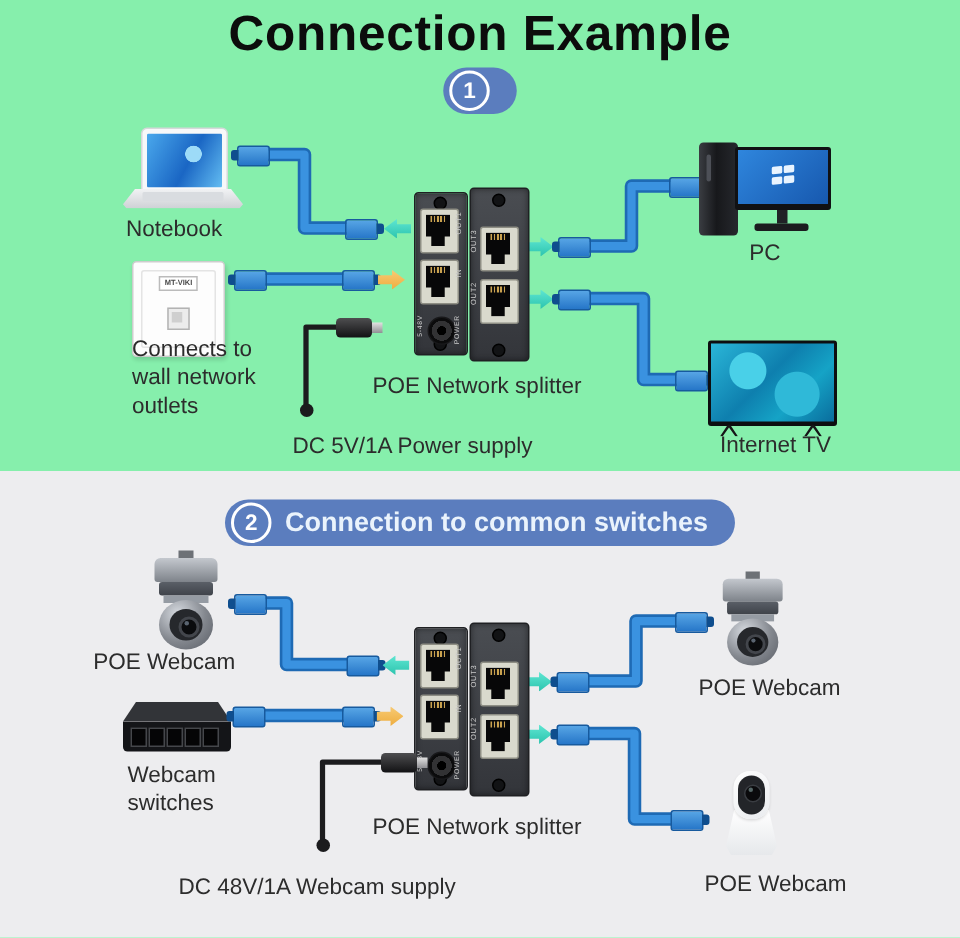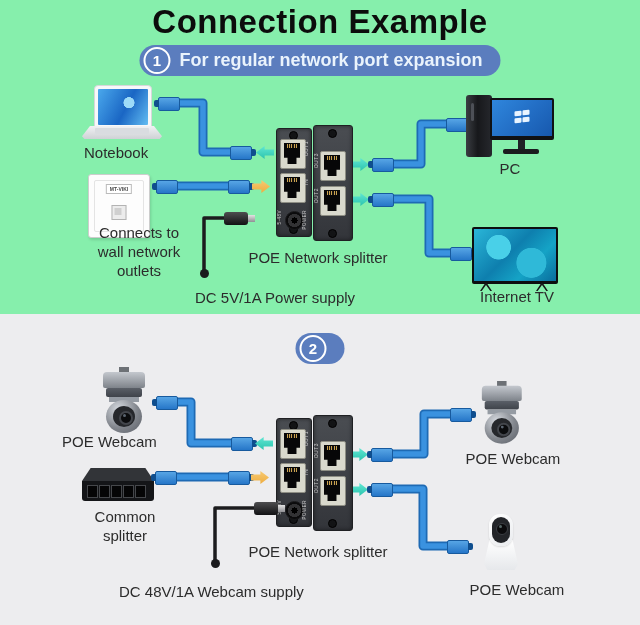--- a/index.html
+++ b/index.html
@@ -9,21 +9,21 @@
   .title{position:absolute;left:0;top:3px;width:640px;margin:0;text-align:center;
          font-size:33px;font-weight:800;color:#0c0c0c;letter-spacing:.5px;}
   .pill{position:absolute;left:50%;transform:translateX(-50%);height:31px;display:flex;
         align-items:center;gap:9px;padding:0 18px 0 4px;border-radius:17px;background:#5b7dbe;}
   .pill1{top:45px;} .pill2{top:333px;}
   .badge{width:23px;height:23px;border:2.5px solid #fff;border-radius:50%;color:#fff;
          font-weight:bold;font-size:15px;display:flex;align-items:center;justify-content:center;flex:0 0 auto;}
   .pill-text{color:#eaf3fc;font-size:18px;font-weight:bold;white-space:nowrap;}
   .sec2-bg{position:absolute;left:0;top:314px;width:640px;height:311px;background:#ededef;}
   
-  .lbl{position:absolute;font-size:15px;color:#2c2c2c;line-height:1.25;text-align:center;}
+  .lbl{position:absolute;font-size:15px;color:#2c2c2c;line-height:1.25;}
   .ctr{text-align:center;}
   
   svg.wires{position:absolute;left:0;top:0;pointer-events:none;}
   .co{stroke:#1e6ab4;stroke-width:9;fill:none;stroke-linejoin:round;stroke-linecap:round;}
   .ci{stroke:#3a92e0;stroke-width:5.5;fill:none;stroke-linejoin:round;stroke-linecap:round;}
   .pw{stroke:#1c1c1e;stroke-width:3.5;fill:none;stroke-linejoin:round;stroke-linecap:round;}
   
   .plug{position:absolute;width:20px;height:12px;background:linear-gradient(#57a5e5,#2676c8);
         border:1px solid #175a9e;border-radius:2px;}
   .plug::before{content:"";position:absolute;top:2px;width:5px;height:7px;background:#0f4e8e;}
@@ -181,21 +181,20 @@
       </g>
 
     <g>
         <path class="pw" d="M256 508 L215 508 L215 562"></path>
       </g>
   </svg>
 
   <div>
     <div class="pill pill1">
       <span class="badge">1</span>
-      <span class="pill-text">For regular network port expansion</span>
     </div>
 
     <div class="laptop" style="left:82px;top:85px;">
       <div class="lp-scr">
           <i></i>
         </div>
       <div class="lp-base"></div>
       <div class="lp-kbd"></div>
     </div>
     <div class="lbl" style="left:84px;top:144px;">Notebook</div>
@@ -268,20 +267,21 @@
       <div class="tv-scr"></div>
     </div>
     <div class="tvfoot" style="left:480px;top:283px;"></div>
     <div class="tvfoot" style="left:536px;top:283px;"></div>
     <div class="lbl ctr" style="left:472px;top:288px;width:90px;">Internet TV</div>
   </div>
 
   <div>
     <div class="pill pill2">
       <span class="badge">2</span>
+      <span class="pill-text">Connection to common switches</span>
     </div>
 
     <div class="ptz" style="left:100px;top:367px;">
       <div class="ptz-mount"></div>
         <div class="ptz-top"></div>
       <div class="ptz-mid"></div>
         <div class="ptz-neck"></div>
       <div class="ptz-ball"></div>
         <div class="ptz-face"></div>
       <div class="ptz-lens"></div>
@@ -291,21 +291,21 @@
     <div class="switch" style="left:82px;top:468px;">
       <div class="sw-top"></div>
       <div class="sw-front">
         <span class="swport" style="left:5px;"></span>
         <span class="swport" style="left:17px;"></span>
         <span class="swport" style="left:29px;"></span>
         <span class="swport" style="left:41px;"></span>
         <span class="swport" style="left:53px;"></span>
       </div>
     </div>
-    <div class="lbl" style="left:85px;top:508px;width:80px;">Common splitter</div>
+    <div class="lbl" style="left:85px;top:508px;width:80px;">Webcam switches</div>
 
     <div class="plug tipL" style="left:156px;top:396px;"></div>
     <div class="plug tipR" style="left:231px;top:437px;"></div>
     <div class="arrow ar-teal ar-left" style="left:255px;top:437px;"></div>
     <div class="plug tipL" style="left:155px;top:471px;"></div>
     <div class="plug tipR" style="left:228px;top:471px;"></div>
     <div class="arrow ar-orange ar-right" style="left:251px;top:471px;"></div>
     <div class="arrow ar-teal ar-right" style="left:350px;top:448px;"></div>
     <div class="plug tipL" style="left:371px;top:448px;"></div>
     <div class="plug tipR" style="left:450px;top:408px;"></div>

